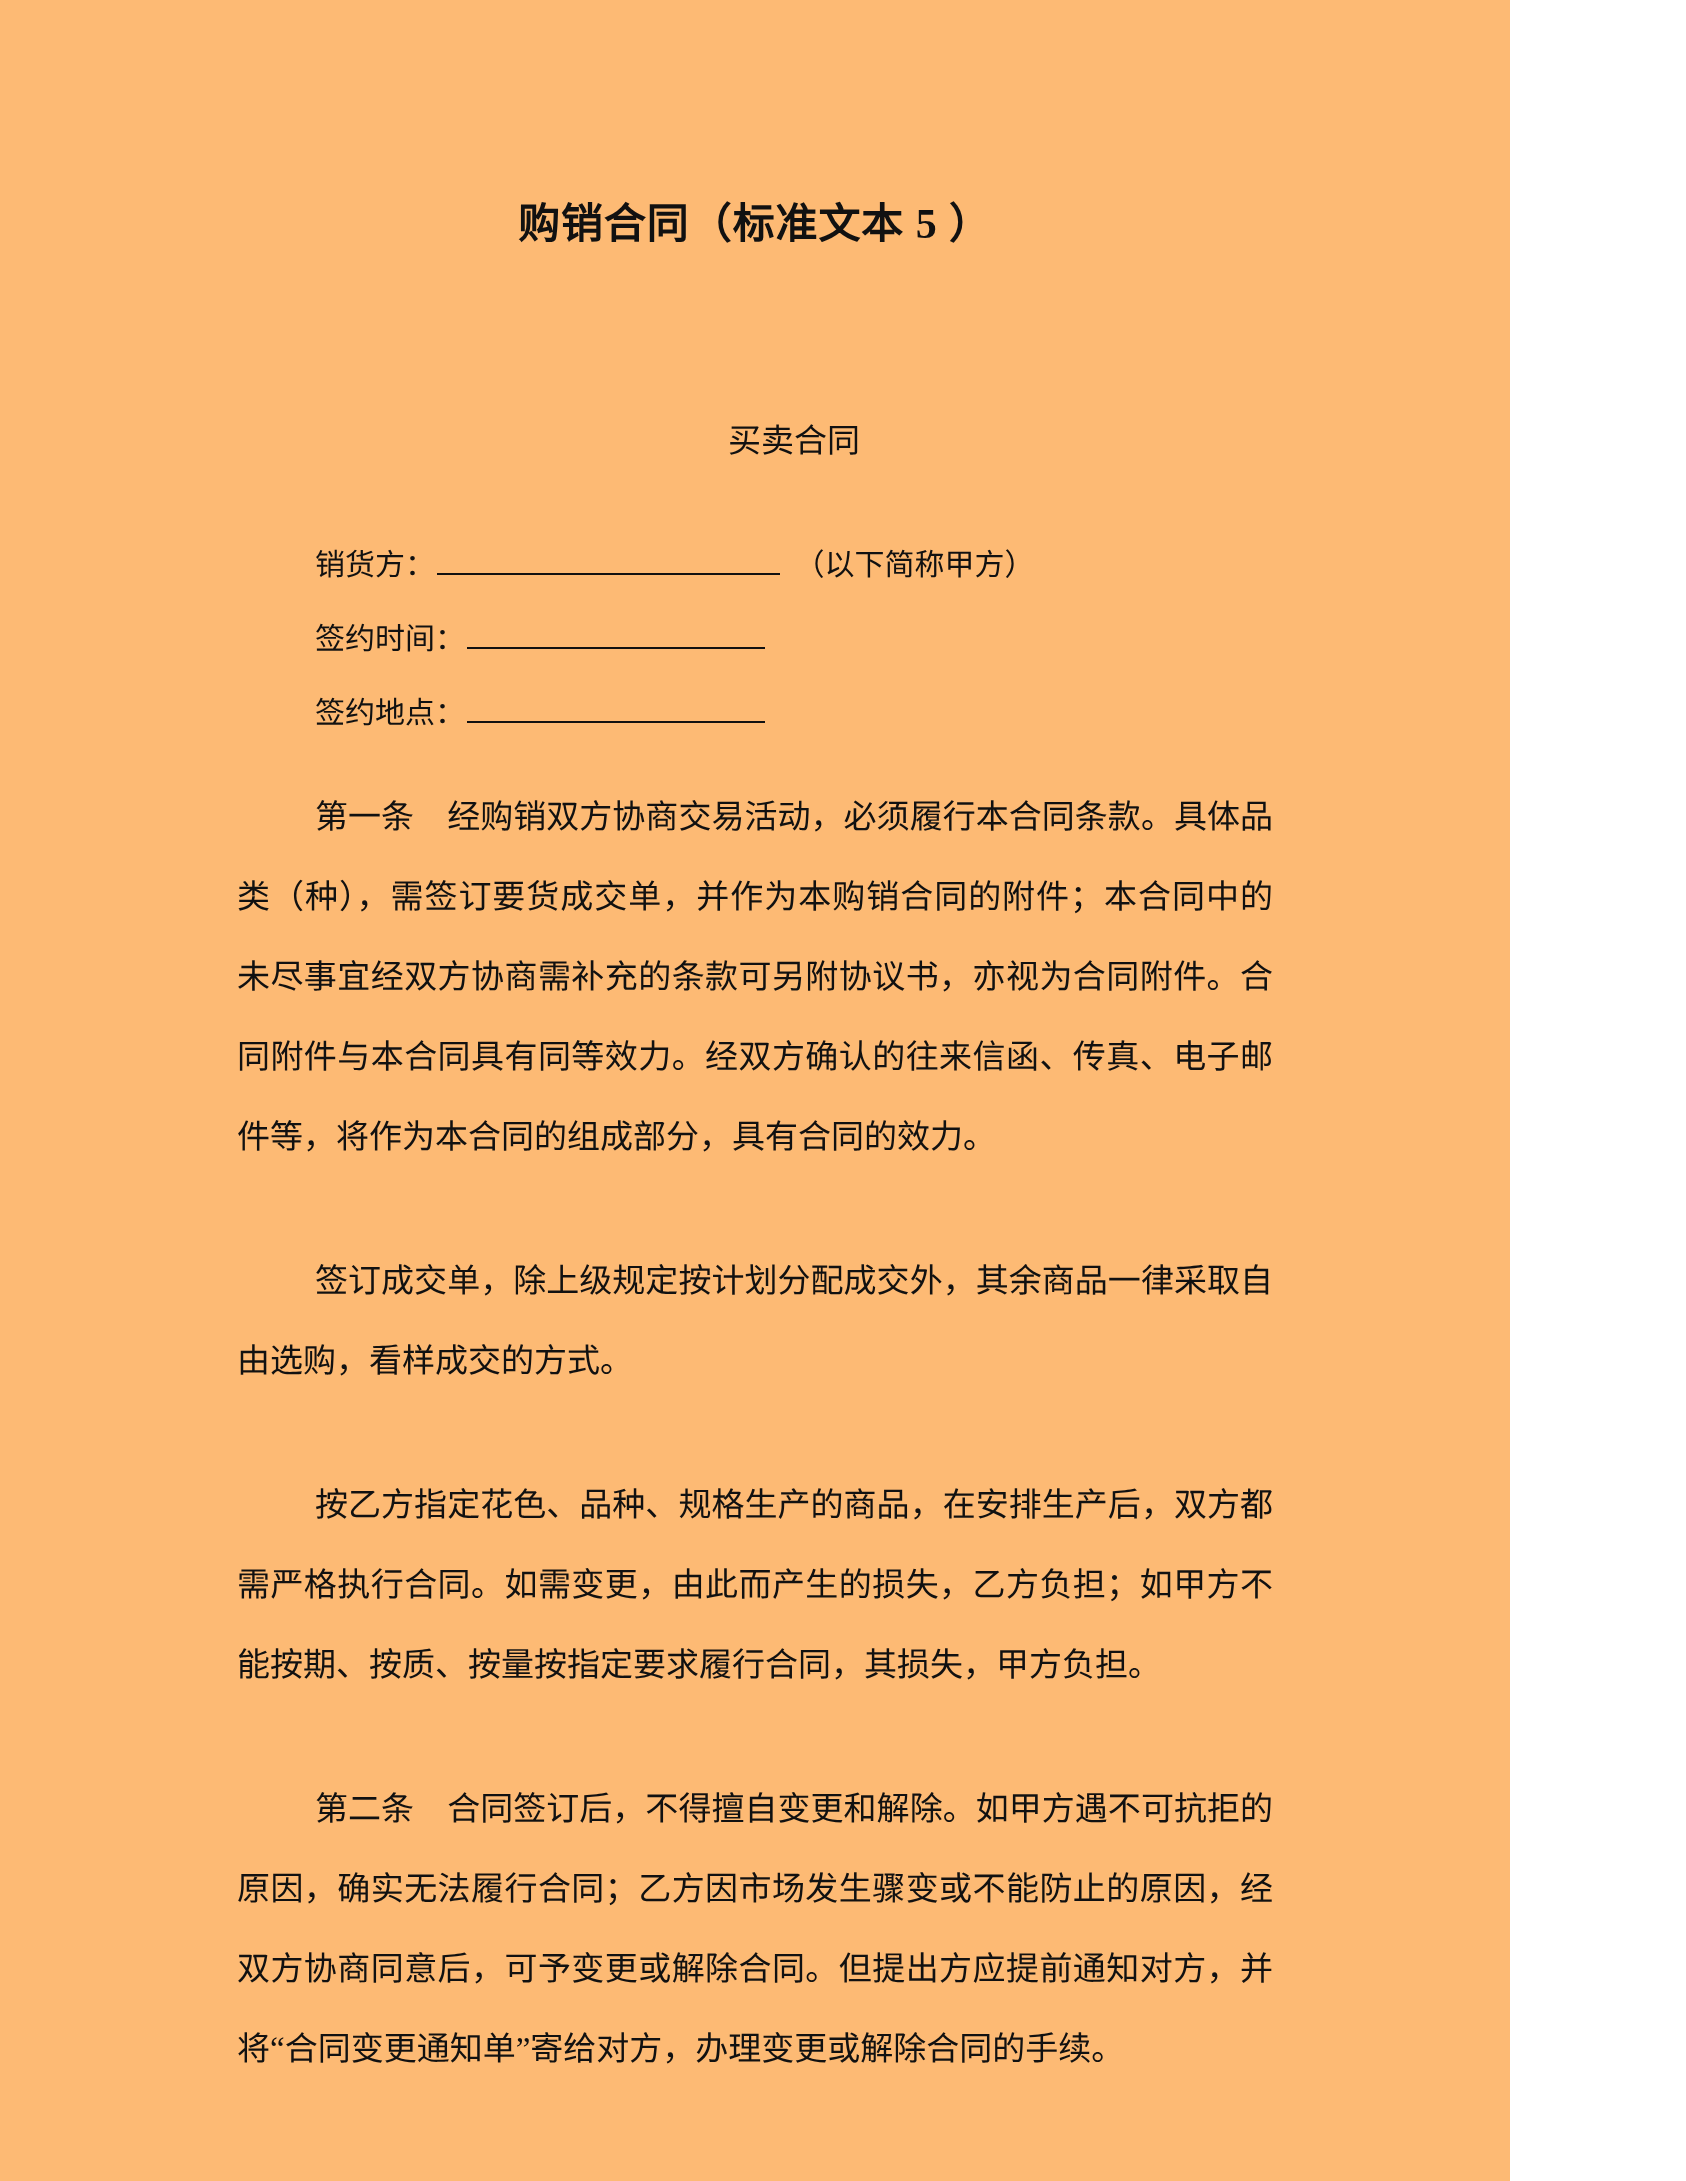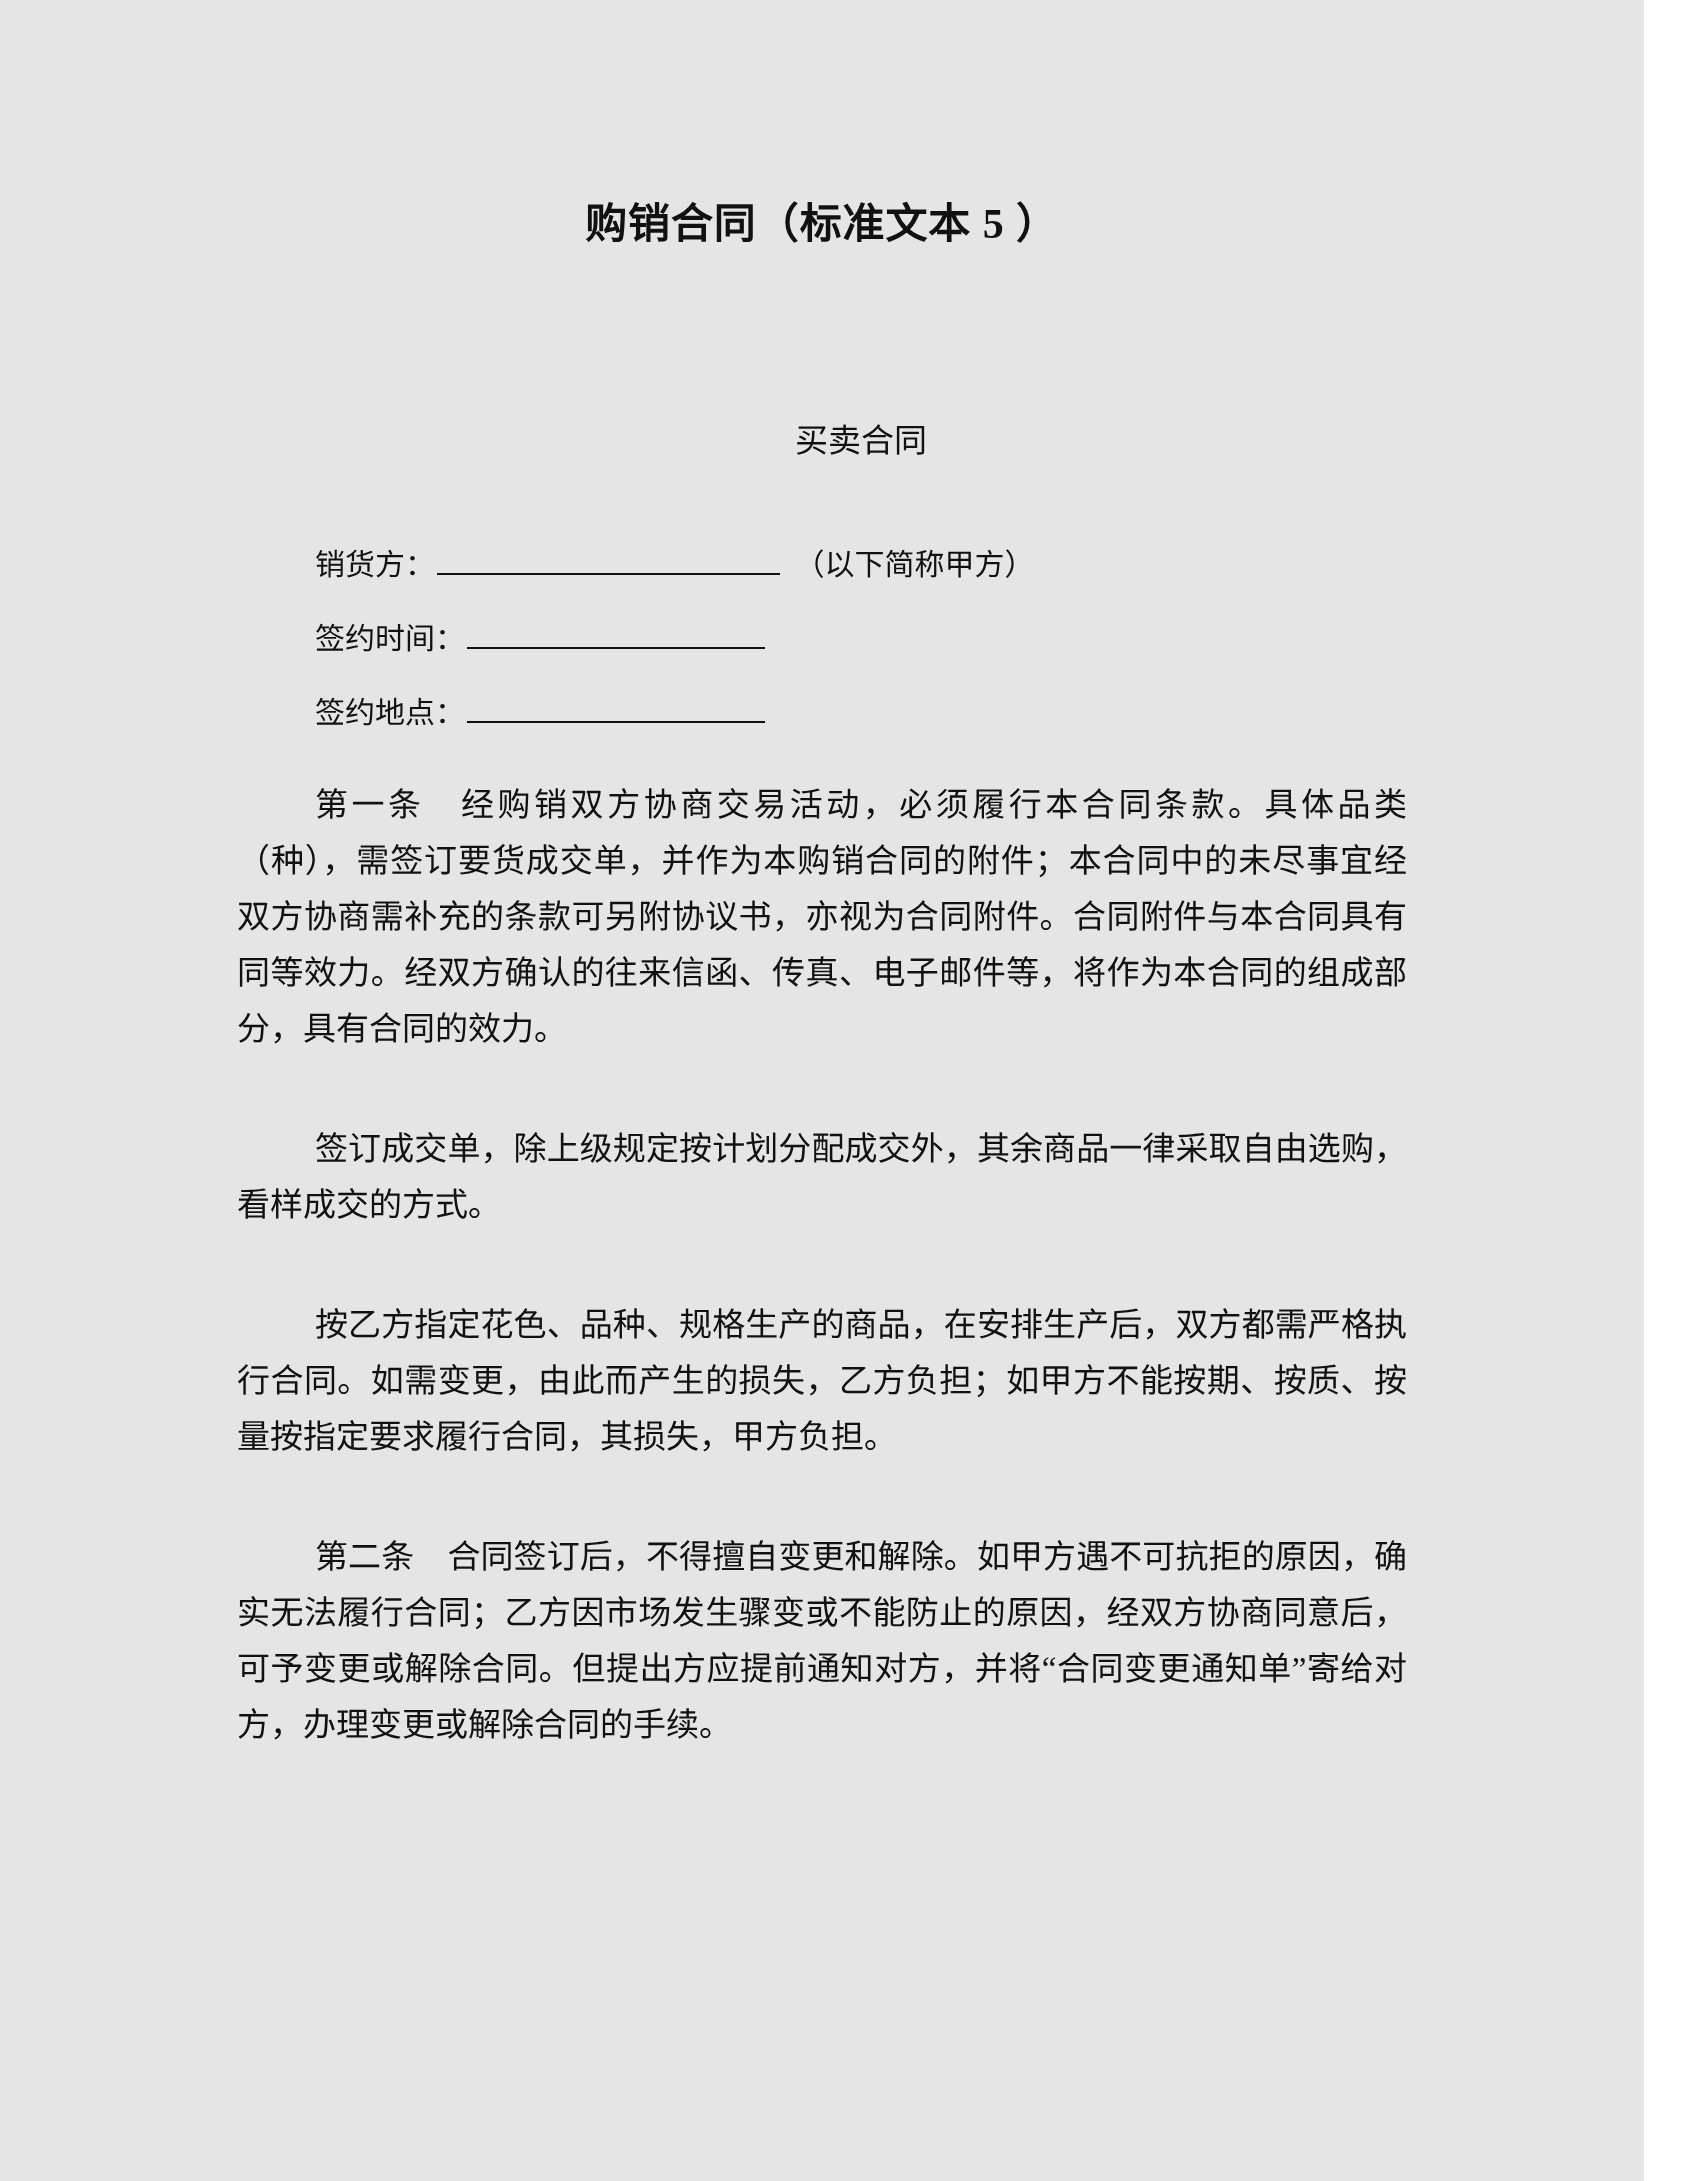--- a/index.html
+++ b/index.html
@@ -7,23 +7,23 @@
     background: #ffffff;
   }
   body {
     width: 1686px;
     height: 2182px;
     overflow: hidden;
     font-family: "Liberation Serif", "DejaVu Serif", serif;
     color: #111111;
   }
   .page {
-    width: 1644px;
+    width: 1510px;
     height: 2182px;
-    background: #e5e5e5;
+    background: #fdba74;
     padding-left: 237px;
     padding-right: 237px;
   }
   .doc-title {
     padding-top: 191px;
     font-size: 42px;
     line-height: 66px;
     font-weight: bold;
     text-align: center;
     letter-spacing: 0.9px;
@@ -53,21 +53,21 @@
     margin-left: 1.8px;
   }
   .blank-long { width: 343px; }
   .blank-short { width: 298px; }
   .party-note {
     display: inline-block;
     margin-left: 14.7px;
   }
   .clause {
     font-size: 33px;
-    line-height: 56px;
+    line-height: 80px;
     text-align: justify;
     text-indent: 78px;
     margin-top: 64px;
   }
   .clause.first {
     margin-top: 27px;
   }
 </style>
 </head>
 <body>

